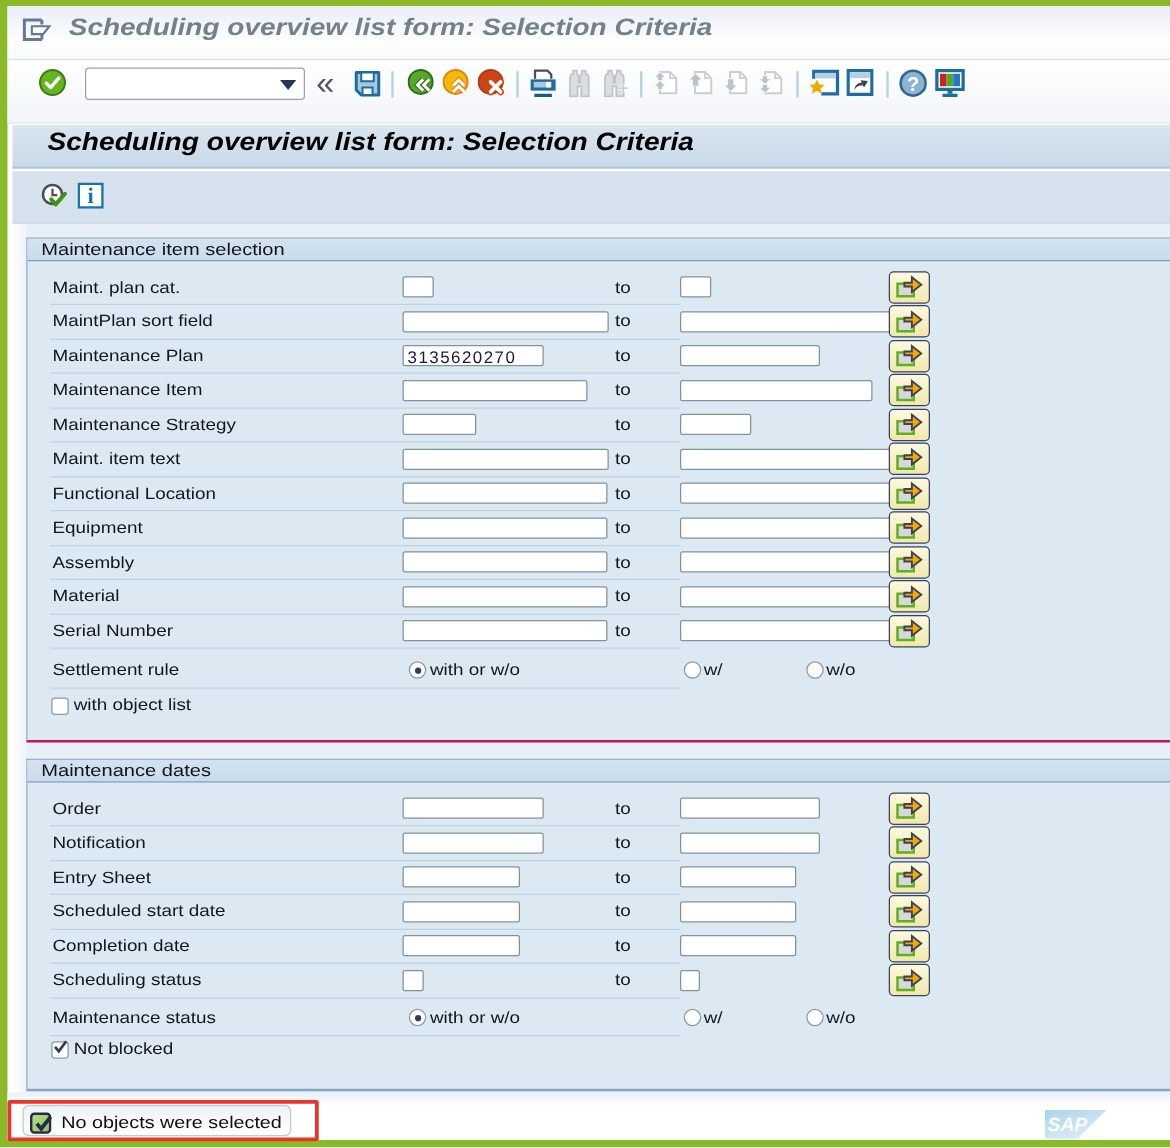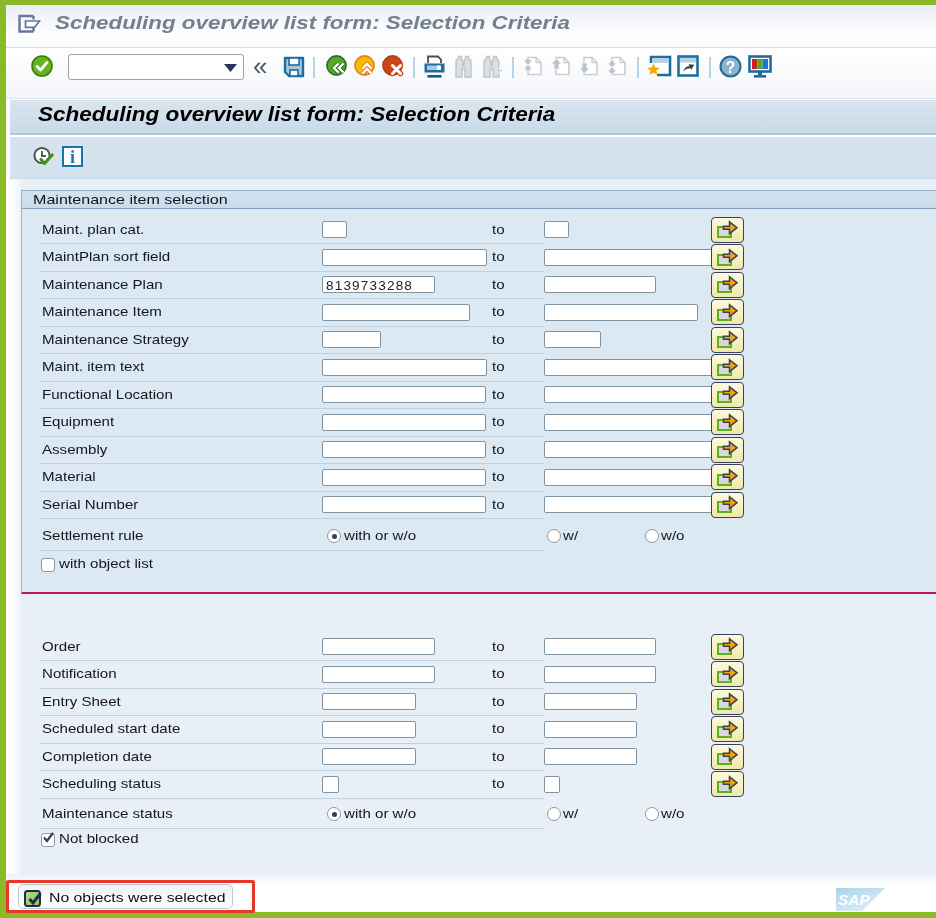--- a/index.html
+++ b/index.html
@@ -164,21 +164,21 @@
 <div class="to" style="top:249.0px">to</div>
 <div class="inp" style="top:248.5px;left:544px;width:171px"></div>
 <div class="line" style="top:270.5px"></div>
 <div class="msb" style="top:244.0px">
       <svg width="26" height="21" viewBox="0 0 26 21">
         <rect x="3" y="8" width="13" height="10" fill="#d8d8d8" stroke="#5eb020" stroke-width="2"></rect>
         <path d="M8.5 7.2 L14.5 7.2 L14.5 2.8 L22 8.7 L14.5 14.6 L14.5 10.2 L8.5 10.2 Z" fill="#f5a800" stroke="#39415e" stroke-width="1.5"></path>
       </svg>
     </div>
 <div class="lbl" style="top:276.5px">Maintenance Plan</div>
-<div class="inp" style="top:276.0px;left:322px;width:113px">8139733288</div>
+<div class="inp" style="top:276.0px;left:322px;width:113px">3135620270</div>
 <div class="to" style="top:276.5px">to</div>
 <div class="inp" style="top:276.0px;left:544px;width:112px"></div>
 <div class="line" style="top:298.0px"></div>
 <div class="msb" style="top:271.5px">
       <svg width="26" height="21" viewBox="0 0 26 21">
         <rect x="3" y="8" width="13" height="10" fill="#d8d8d8" stroke="#5eb020" stroke-width="2"></rect>
         <path d="M8.5 7.2 L14.5 7.2 L14.5 2.8 L22 8.7 L14.5 14.6 L14.5 10.2 L8.5 10.2 Z" fill="#f5a800" stroke="#39415e" stroke-width="1.5"></path>
       </svg>
     </div>
 <div class="lbl" style="top:304.0px">Maintenance Item</div>
@@ -273,20 +273,25 @@
 <div class="radio sel" style="top:529px;left:327px"></div>
     <div class="rlbl" style="top:528px;left:344px">with or w/o</div>
 <div class="radio" style="top:529px;left:547px"></div>
     <div class="rlbl" style="top:528px;left:563px">w/</div>
 <div class="radio" style="top:529px;left:645px"></div>
     <div class="rlbl" style="top:528px;left:661px">w/o</div>
 <div class="line" style="top:549.5px"></div>
 <div class="cb" style="left:41px;top:558px"></div>
 <div class="rlbl" style="left:59px;top:556px">with object list</div>
 
+<div class="abs" style="left:21px;top:607px;width:915px;height:263px;box-sizing:content-box;border:1px solid #94b2cd;border-right:none;border-bottom:2px solid #84a7c4;background:#dce9f3">
+ <div class="ghead">
+        <span>Maintenance dates</span>
+      </div>
+</div>
 <div class="lbl" style="top:638.5px">Order</div>
 <div class="inp" style="top:638.0px;left:322px;width:113px"></div>
 <div class="to" style="top:638.5px">to</div>
 <div class="inp" style="top:638.0px;left:544px;width:112px"></div>
 <div class="line" style="top:660.0px"></div>
 <div class="msb" style="top:633.5px">
       <svg width="26" height="21" viewBox="0 0 26 21">
         <rect x="3" y="8" width="13" height="10" fill="#d8d8d8" stroke="#5eb020" stroke-width="2"></rect>
         <path d="M8.5 7.2 L14.5 7.2 L14.5 2.8 L22 8.7 L14.5 14.6 L14.5 10.2 L8.5 10.2 Z" fill="#f5a800" stroke="#39415e" stroke-width="1.5"></path>
       </svg>

